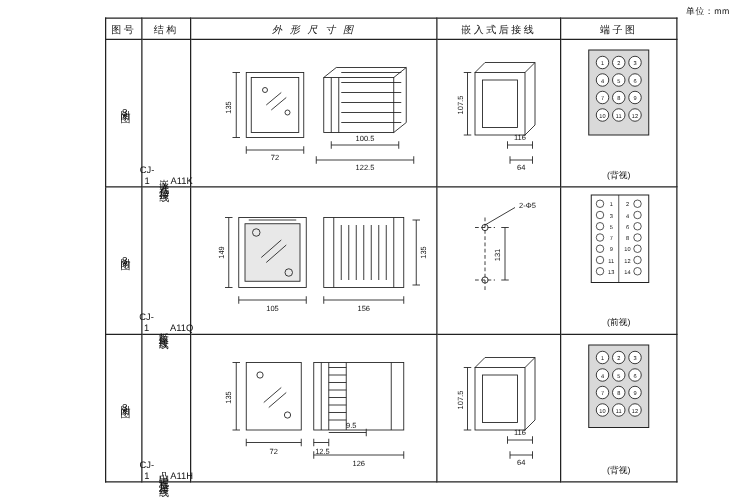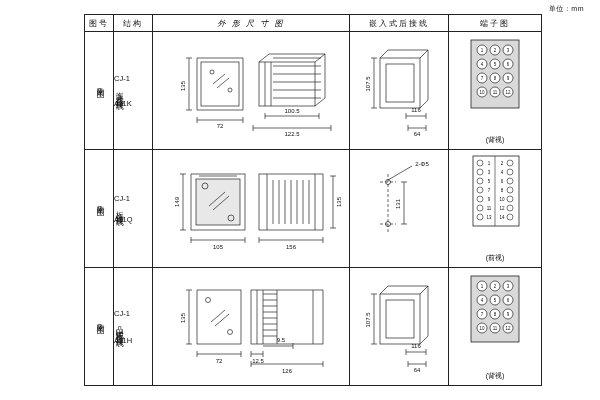--- a/index.html
+++ b/index.html
@@ -31,21 +31,21 @@
 
   .rowcell{height:110px;position:relative;}
 
   
   .vtext{
     writing-mode:vertical-rl;text-orientation:upright;
     letter-spacing:2px;font-size:8px;line-height:1.1;
     display:inline-block;
   }
   .struct-wrap{
-    display:flex;flex-direction:column;align-items:flex-start;justify-content:center;
+    display:flex;flex-direction:row;align-items:flex-end;justify-content:center;
     height:100%;gap:2px;font-size:7px;
   }
   .struct-wrap .code{font-size:7.5px;}
   .struct-wrap .vtext{font-size:8px;}
 
   .draw{position:relative;width:100%;height:100%;}
   svg{display:block;}
 
   .term-caption{
     position:absolute;bottom:4px;left:0;right:0;text-align:center;font-size:7px;

